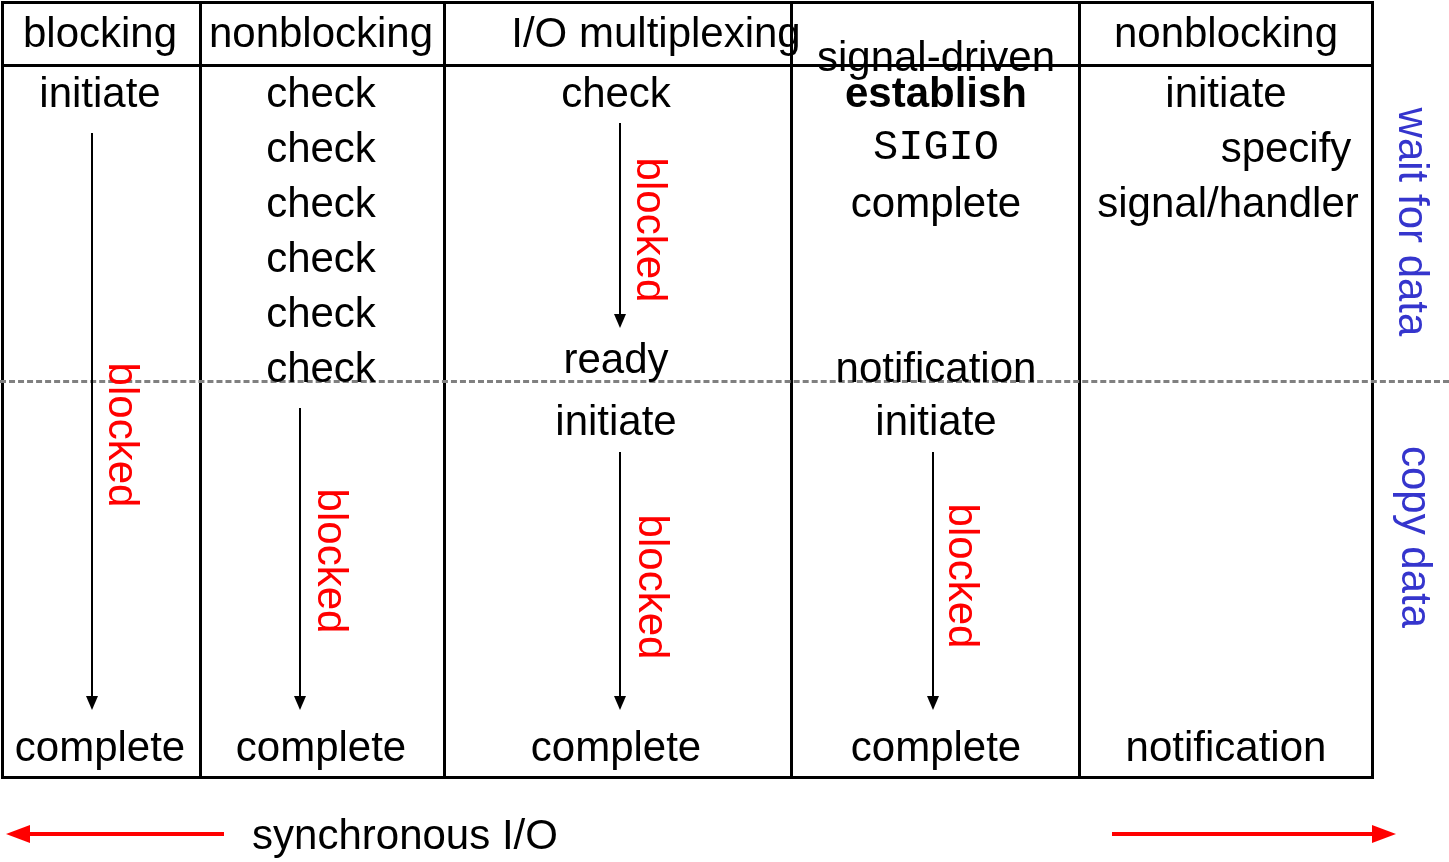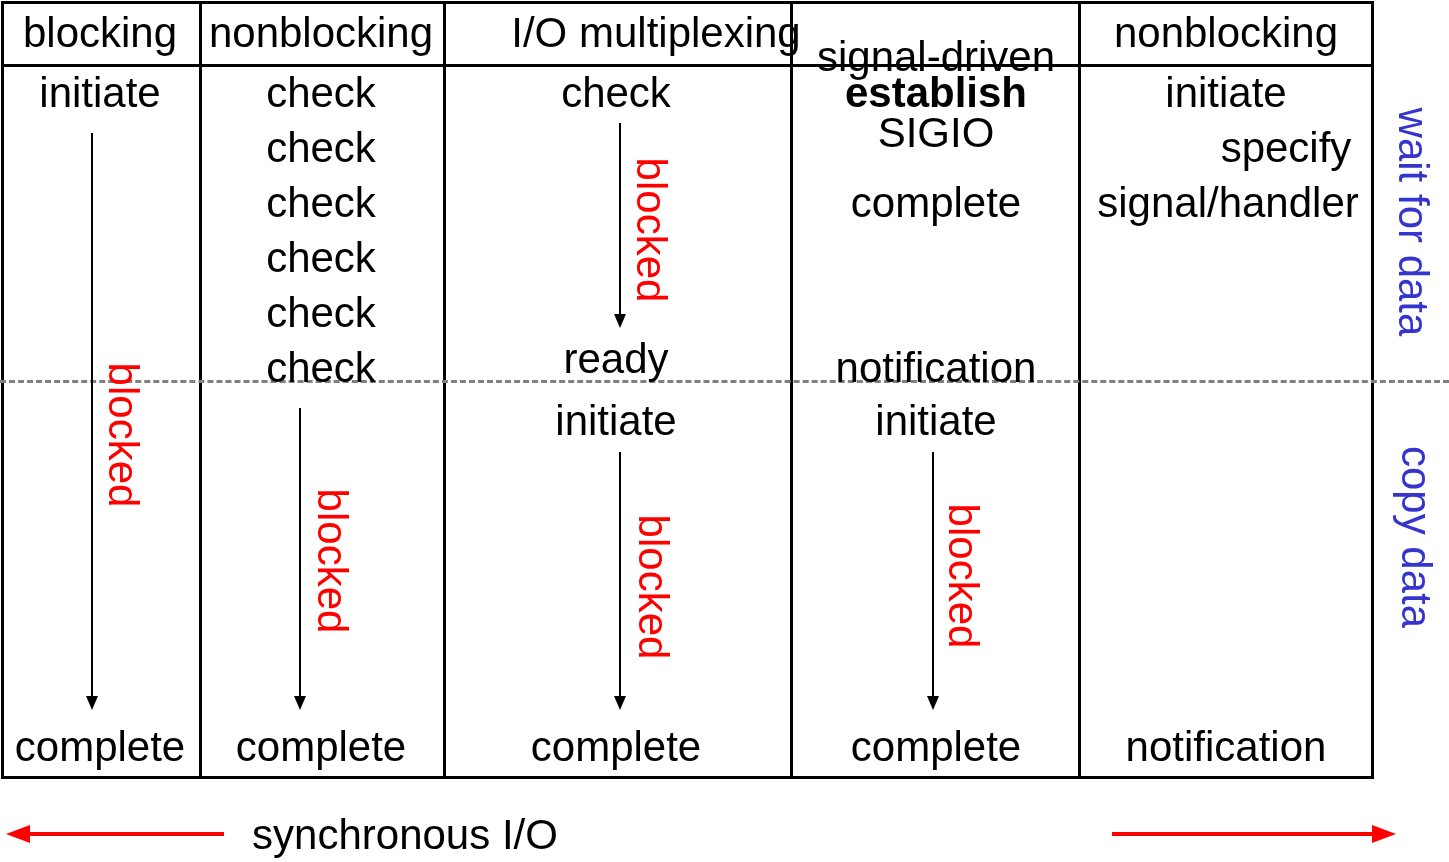--- a/index.html
+++ b/index.html
@@ -86,21 +86,21 @@
   <span class="t" style="left:616px;top:359px;">ready</span>
   <span class="t" style="left:616px;top:421px;">initiate</span>
   <div class="varrow" style="left:614px;top:452px;height:258px;">
     <div class="shaft"></div>
     <div class="head"></div>
   </div>
   <span class="t rot red" style="left:653px;top:587px;">blocked</span>
   <span class="t" style="left:616px;top:747px;">complete</span>
 
   <span class="t" style="left:936px;top:93px;font-weight:bold;">establish</span>
-  <span class="t" style="left:936px;top:133px;">SIGIO</span>
+  <span class="t" style="left:936px;top:148px;font-family:Liberation Mono, monospace;">SIGIO</span>
   <span class="t" style="left:936px;top:203px;">complete</span>
   <span class="t" style="left:936px;top:368px;">notification</span>
   <span class="t" style="left:936px;top:421px;">initiate</span>
   <div class="varrow" style="left:927px;top:452px;height:258px;">
     <div class="shaft"></div>
     <div class="head"></div>
   </div>
   <span class="t rot red" style="left:963px;top:576px;">blocked</span>
   <span class="t" style="left:936px;top:747px;">complete</span>
 

